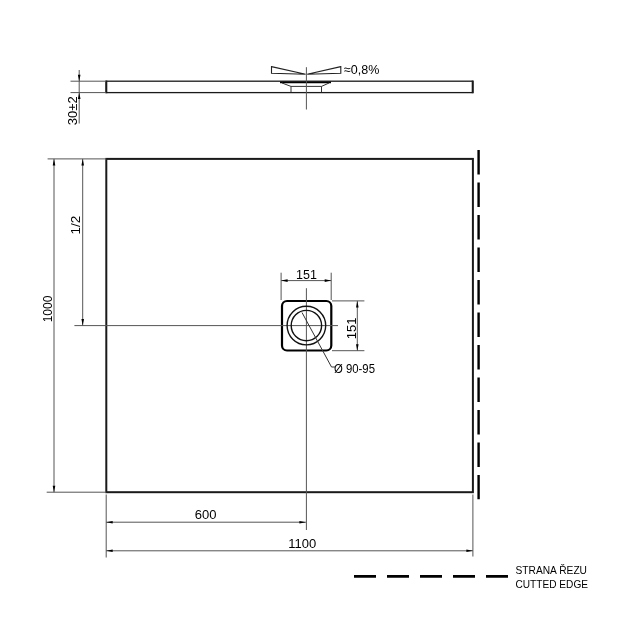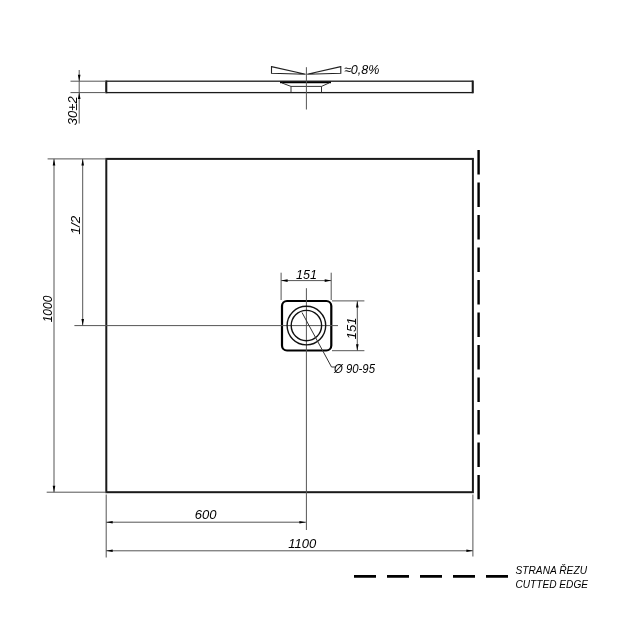--- a/index.html
+++ b/index.html
@@ -1,16 +1,16 @@
 <!DOCTYPE html>
 <html><head>
 <meta charset="utf-8">
 <style>
   html,body{margin:0;padding:0;background:#ffffff;}
-  .page{width:630px;height:630px;position:relative;background:#ef4444;overflow:hidden;font-style:italic;}
+  .page{width:630px;height:630px;position:relative;background:#ef4444;overflow:hidden;}
   svg{display:block;}
   text{font-family:"Liberation Sans",sans-serif;fill:#000000;}
 </style>
 </head>
 <body>
 <div class="page">
 <svg width="630" height="630" viewBox="0 0 630 630">
 
 <rect x="0" y="0" width="630" height="630" fill="#ffffff"></rect>
 

